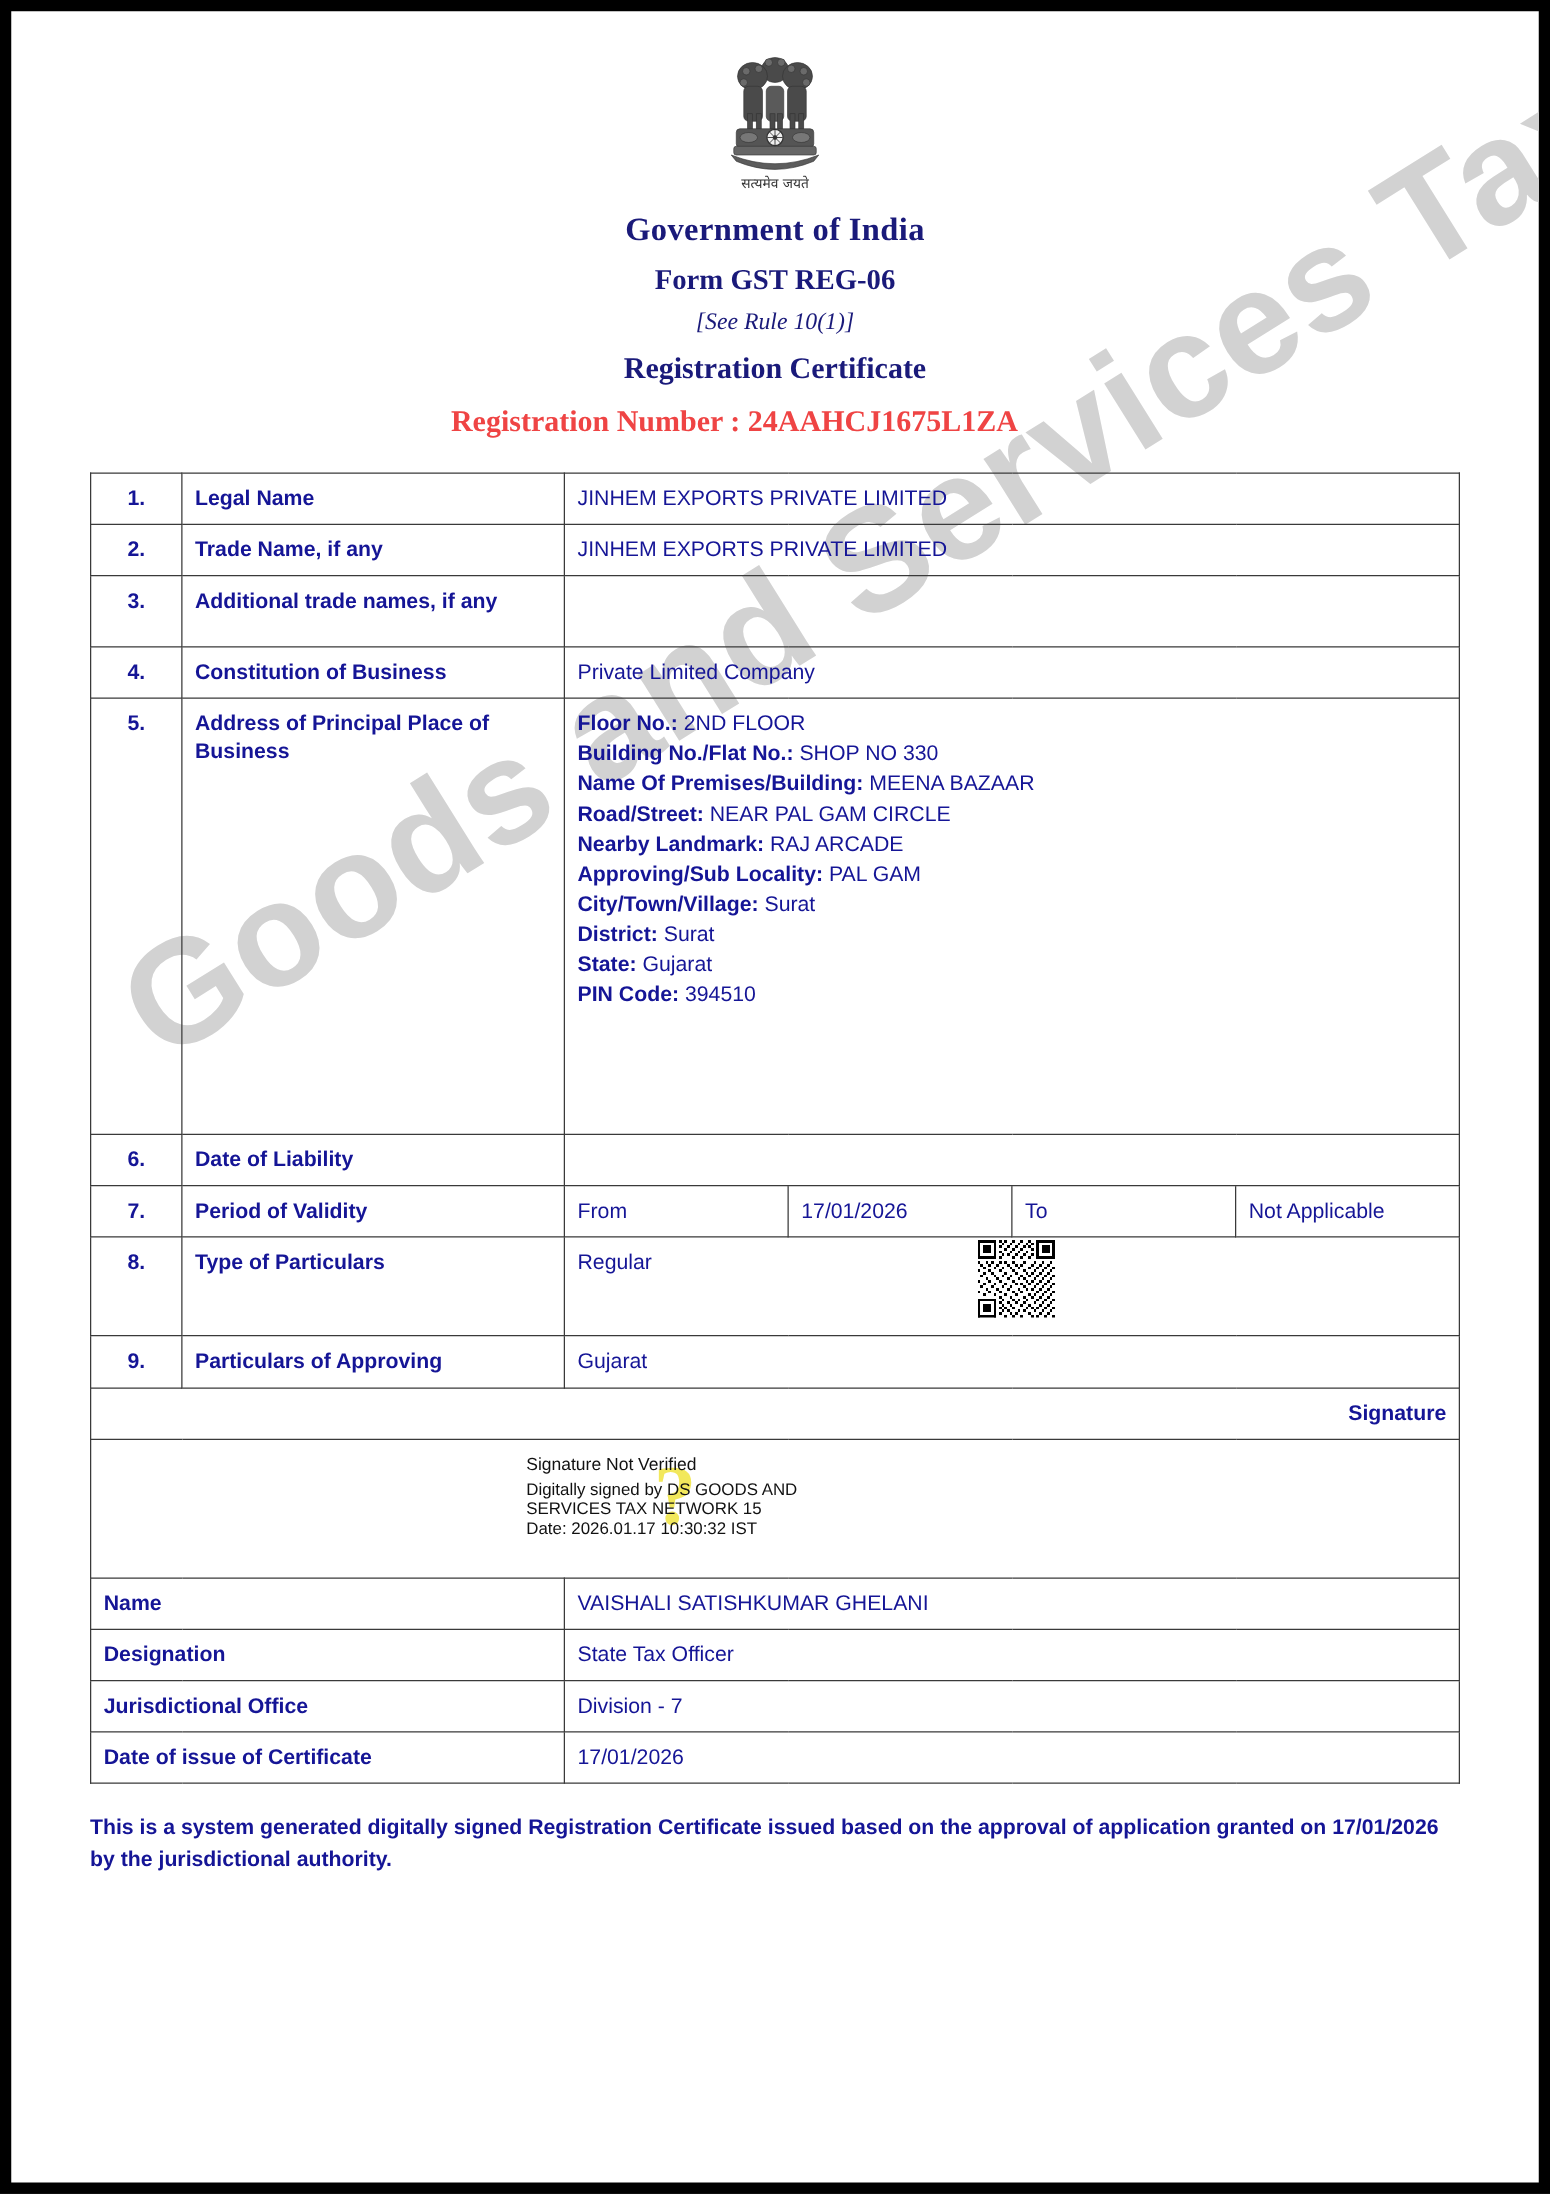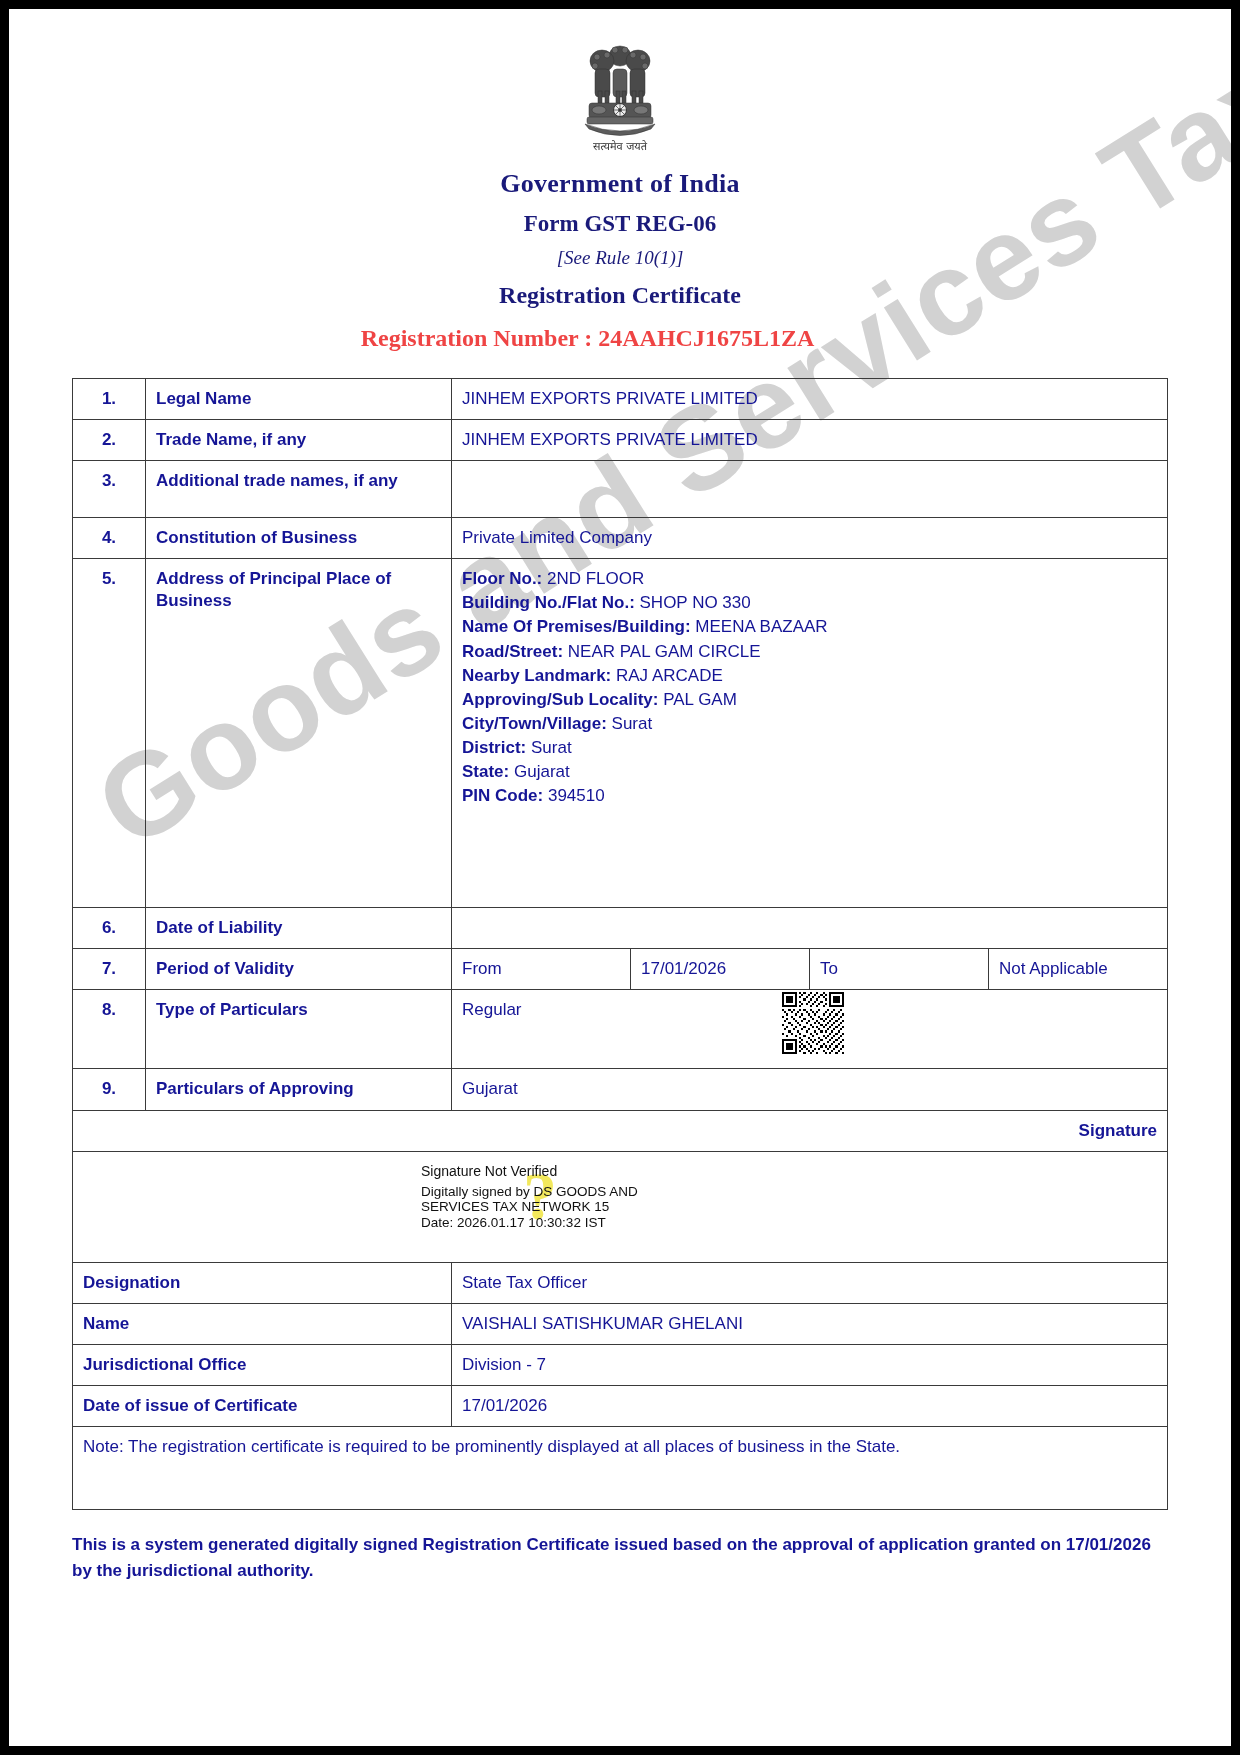--- a/index.html
+++ b/index.html
@@ -548,42 +548,39 @@
             <div class="sig-block">
               <div class="l1">Signature Not Verified</div>
               <div>Digitally signed by DS GOODS AND</div>
               <div>SERVICES TAX NETWORK 15</div>
               <div>Date: 2026.01.17 10:30:32 IST</div>
             </div>
           </td>
         </tr>
 
         <tr>
+          <td class="kv-label" colspan="2">Name</td>
+          <td class="c-val" colspan="4">VAISHALI SATISHKUMAR GHELANI</td>
+        </tr>
+
+        <tr>
           <td class="kv-label" colspan="2">Designation</td>
           <td class="c-val" colspan="4">State Tax Officer</td>
         </tr>
 
         <tr>
-          <td class="kv-label" colspan="2">Name</td>
-          <td class="c-val" colspan="4">VAISHALI SATISHKUMAR GHELANI</td>
-        </tr>
-
-        <tr>
           <td class="kv-label" colspan="2">Jurisdictional Office</td>
           <td class="c-val" colspan="4">Division - 7</td>
         </tr>
 
         <tr>
           <td class="kv-label" colspan="2">Date of issue of Certificate</td>
           <td class="c-val" colspan="4">17/01/2026</td>
         </tr>
 
-        <tr>
-          <td class="note-cell" colspan="6">Note: The registration certificate is required to be prominently displayed at all places of business in the State.</td>
-        </tr>
 
       </tbody>
         </table>
     </div>
 
     <div class="footer">This is a system generated digitally signed Registration Certificate issued based on the approval of application granted on 17/01/2026 by the jurisdictional authority.</div>
 
   </div>
 </div>
 

